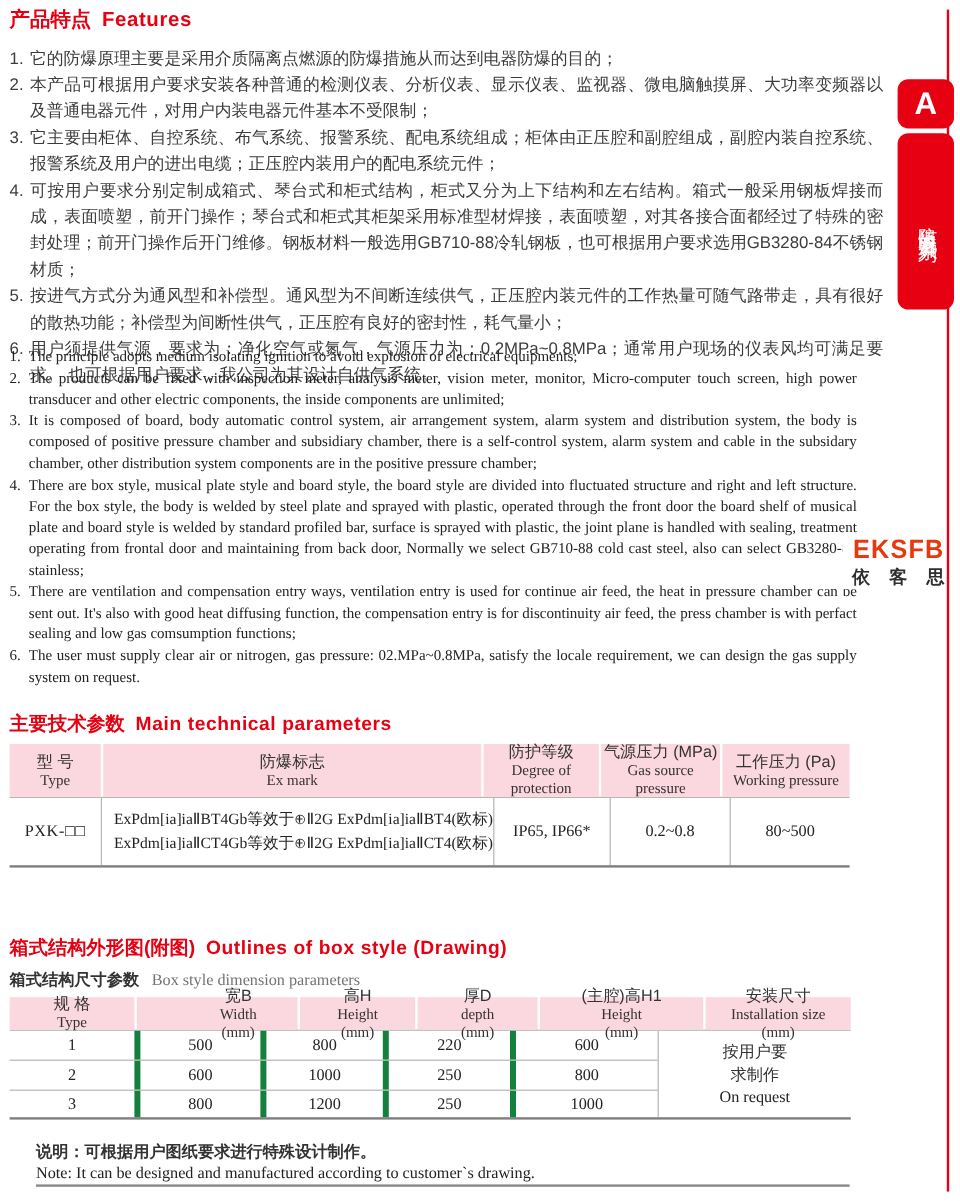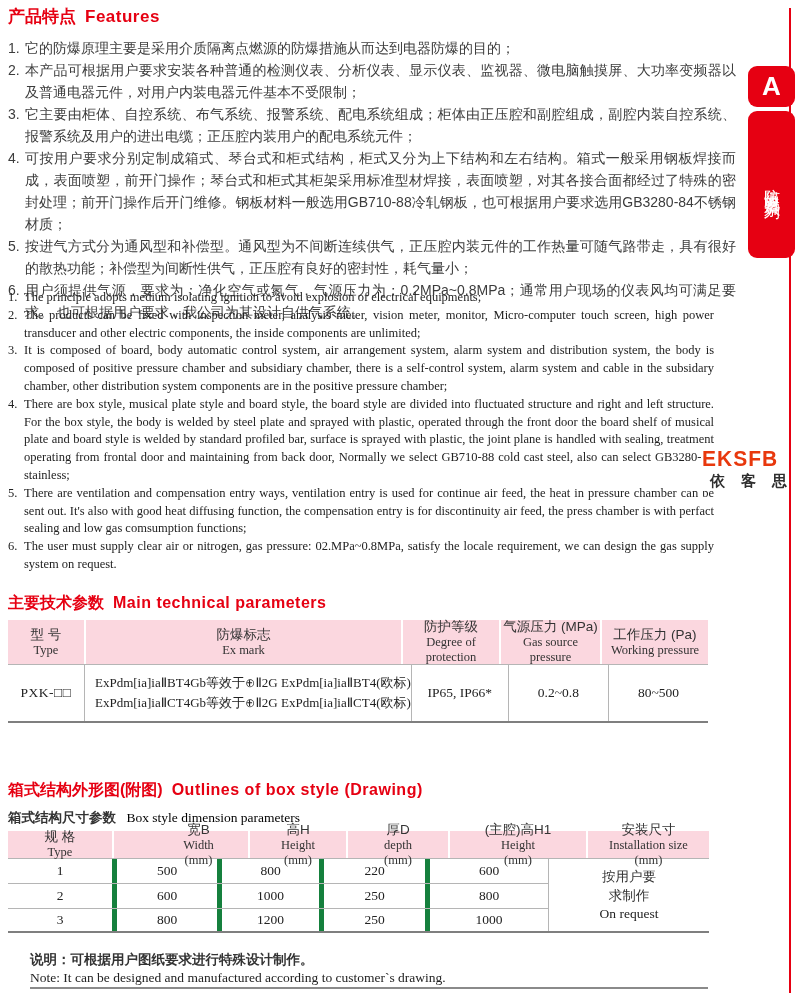--- a/index.html
+++ b/index.html
@@ -19,21 +19,21 @@
   .zh-item .num { flex:0 0 17px; }
   .zh-item .txt { flex:1; text-align:justify; }
 
   .en-list { position:absolute; left:8px; top:289px; width:706px;
              font-family:"Liberation Serif", serif; }
   .en-item { display:flex; font-size:12.5px; line-height:17.8px; color:#222; }
   .en-item .num { flex:0 0 16px; }
   .en-item .txt { flex:1; text-align:justify; }
 
   
-  .logo { position:absolute; left:702px; top:446px; width:94px; background:#fff; }
+  .logo { position:absolute; left:702px; top:446px; width:94px; text-align:center; background:#fff; }
   .logo-latin { font-size:21px; font-weight:bold; color:#e8380d; letter-spacing:1px;
                 transform:scaleY(1.05); transform-origin:top left; white-space:nowrap; }
   .logo-zh { font-size:15px; font-weight:bold; color:#2f2f2f; letter-spacing:16px;
              margin-top:2px; white-space:nowrap; margin-left:8px; }
 
   
   .red-rule { position:absolute; left:789px; top:8px; width:2px; height:985px; background:#e60012; }
   .tab-a { position:absolute; left:748px; top:66px; width:47px; height:41px; background:#e60012;
            border-radius:9px; color:#fff; font-size:26px; font-weight:bold;
            display:flex; align-items:center; justify-content:center; }
@@ -194,21 +194,21 @@
       <div class="bc t1c4">0.2~0.8</div>
       <div class="bc t1c5">80~500</div>
     </div>
   </div>
 
   <div class="sec-title" id="t-box">
     <span>箱式结构外形图(附图)</span><span class="en">Outlines of box style (Drawing)</span>
   </div>
   <div style="position:absolute; left:8px; top:808px; white-space:nowrap;">
     <span style="font-size:13.5px; font-weight:bold; color:#333;">箱式结构尺寸参数</span>
-    <span style="font-family:'Liberation Serif',serif; font-size:13.5px; color:#000000; margin-left:6px;">Box  style dimension parameters</span>
+    <span style="font-family:'Liberation Serif',serif; font-size:13.5px; color:#737373; margin-left:6px;">Box  style dimension parameters</span>
   </div>
 
   <div class="t2">
     <div class="t-head">
       <div class="hc t2c1">
         <span class="zh">规 格</span>
         <span class="en">Type</span>
       </div>
       <div class="hc t2c2">
         <span class="zh">宽B</span>

